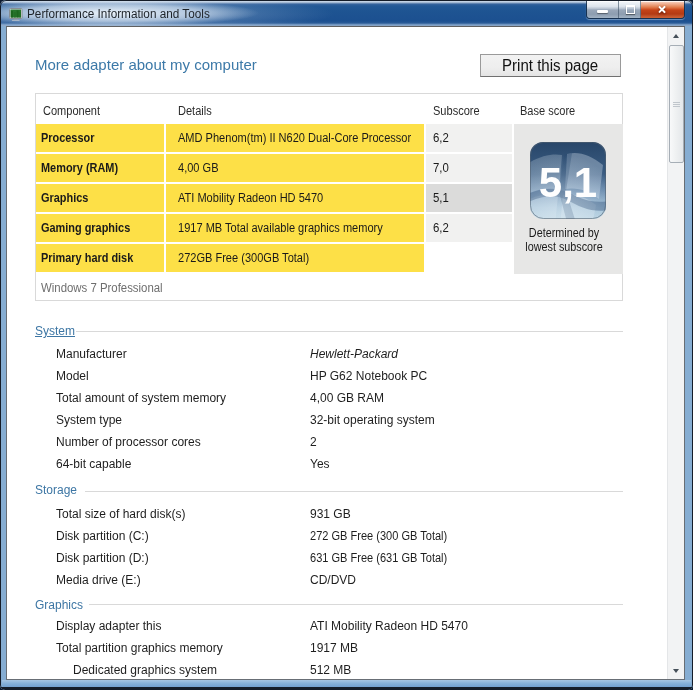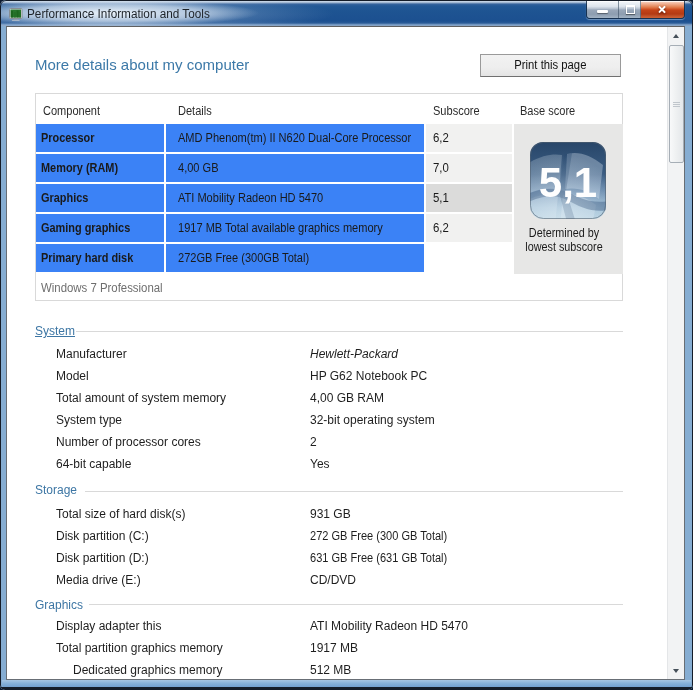--- a/index.html
+++ b/index.html
@@ -23,26 +23,26 @@
 .maxg{position:absolute;left:7px;top:4px;width:7px;height:6px;border:1px solid #fff;border-top:2px solid #fff;box-shadow:0 1px 1px rgba(0,0,0,.4);}
 .xg{position:absolute;left:17px;top:4px;width:9px;height:9px;filter:drop-shadow(0 1px 1px rgba(60,10,0,.7));}
 .xg .b1,.xg .b2{position:absolute;left:3.4px;top:0px;width:2.3px;height:9px;background:#fff;border-radius:1px;}
 .xg .b1{transform:rotate(45deg);} .xg .b2{transform:rotate(-45deg);}
 
 .client{position:absolute;left:6px;top:26px;width:679px;height:654px;background:#fff;box-sizing:border-box;border:1px solid #686e75;border-top:1px solid #606060;}
 .client .inner{position:absolute;left:0;top:0;width:660px;height:652px;background:#fff;}
 .bstrip{position:absolute;left:2px;right:2px;bottom:2px;height:8px;background:linear-gradient(180deg,#a6c6e3 0%,#84b0d9 45%,#6c9ccd 100%);border-radius:0 0 4px 4px;z-index:40;}
 .bline{position:absolute;left:1px;right:1px;bottom:1px;height:2px;background:#141d29;border-radius:0 0 4px 4px;z-index:41;}
 h1{position:absolute;left:28px;top:29px;margin:0;font-size:15px;font-weight:normal;color:#3c79a8;}
-.printbtn{position:absolute;left:473px;top:27px;width:141px;height:23px;box-sizing:border-box;border:1px solid #9a9a9a;border-bottom-color:#707070;background:linear-gradient(180deg,#f2f2f2 0%,#eeeeee 60%,#e4e4e4 100%);font-size:12px;color:#111;text-align:center;line-height:21px;}
+.printbtn{position:absolute;left:473px;top:27px;width:141px;height:23px;box-sizing:border-box;border:1px solid #9a9a9a;border-bottom-color:#707070;background:linear-gradient(180deg,#f2f2f2 0%,#eeeeee 60%,#e4e4e4 100%);font-size:16px;color:#111;text-align:center;line-height:21px;}
 .printbtn span{display:inline-block;transform:scaleX(.94);}
 
 .table{position:absolute;left:28px;top:66px;width:588px;height:208px;box-sizing:border-box;border:1px solid #d9d9d9;background:#fff;}
 .th{position:absolute;top:2px;height:30px;line-height:30px;font-size:12px;color:#2b2b2b;transform:scaleX(.92);transform-origin:0 50%;white-space:nowrap;}
-.rowA{position:absolute;left:0;width:388px;height:28px;background:#3b82f6;}
+.rowA{position:absolute;left:0;width:388px;height:28px;background:#fde047;}
 .sepv{position:absolute;left:128px;top:0;width:2px;height:28px;background:#fff;}
 .rowS{position:absolute;left:390px;width:86px;height:28px;background:#f1f1f0;}
 .rowS.hl{background:#dbdbda;}
 .cname{position:absolute;left:5px;top:0;height:28px;line-height:28px;font-size:12px;font-weight:bold;color:#1a1a1a;transform:scaleX(.91);transform-origin:0 50%;white-space:nowrap;}
 .cdet{position:absolute;left:142px;top:0;height:28px;line-height:28px;font-size:12px;color:#1a1a1a;transform:scaleX(.92);transform-origin:0 50%;white-space:nowrap;}
 .cnum{position:absolute;left:7px;top:0;height:28px;line-height:28px;font-size:12px;color:#1a1a1a;transform:scaleX(.95);transform-origin:0 50%;}
 .basepanel{position:absolute;left:478px;top:30px;width:109px;height:150px;background:#e7e7e6;}
 .footer{position:absolute;left:5px;top:180px;height:28px;line-height:28px;font-size:12px;color:#6e6e6e;transform:scaleX(.95);transform-origin:0 50%;white-space:nowrap;}
 .det2{position:absolute;left:528px;top:132px;width:0;}
 .detxt{position:absolute;left:-80px;top:0;width:160px;text-align:center;font-size:12px;line-height:14px;color:#1a1a1a;transform:scaleX(.9);}
@@ -88,21 +88,21 @@
       <div class="cap close">
           <div class="xg">
             <div class="b1"></div>
             <div class="b2"></div>
           </div>
         </div>
     </div>
   </div>
   <div class="client">
    <div class="inner">
-    <h1>More details about my computer</h1>
+    <h1>More adapter about my computer</h1>
     <div class="printbtn"><span>Print this page</span></div>
     <div class="table">
       <div class="th" style="left:7px;">Component</div>
       <div class="th" style="left:142px;">Details</div>
       <div class="th" style="left:397px;">Subscore</div>
       <div class="th" style="left:484px;">Base score</div>
 
       <div class="rowA" style="top:30px;">
             <div class="sepv"></div>
             <span class="cname">Processor</span>
@@ -205,21 +205,21 @@
         <div class="val n92" style="top:524px;">631 GB Free (631 GB Total)</div>
     <div class="lab" style="top:546px;">Media drive (E:)</div>
         <div class="val" style="top:546px;">CD/DVD</div>
 
     <div class="sechead" style="top:571px;">Graphics</div>
     <div class="secline" style="left:82px;top:577px;width:534px;"></div>
     <div class="lab" style="top:592px;">Display adapter this</div>
         <div class="val" style="top:592px;">ATI Mobility Radeon HD 5470</div>
     <div class="lab" style="top:614px;">Total partition graphics memory</div>
         <div class="val" style="top:614px;">1917 MB</div>
-    <div class="lab" style="left:66px;top:636px;">Dedicated graphics memory</div>
+    <div class="lab" style="left:66px;top:636px;">Dedicated graphics system</div>
         <div class="val" style="top:636px;">512 MB</div>
    </div>
    <div class="sbar">
      <div class="sbtn" style="top:0;">
           <div class="tri-up"></div>
         </div>
      <div class="sthumb">
           <div class="grip"></div>
         </div>
      <div class="sbtn" style="top:635px;">

